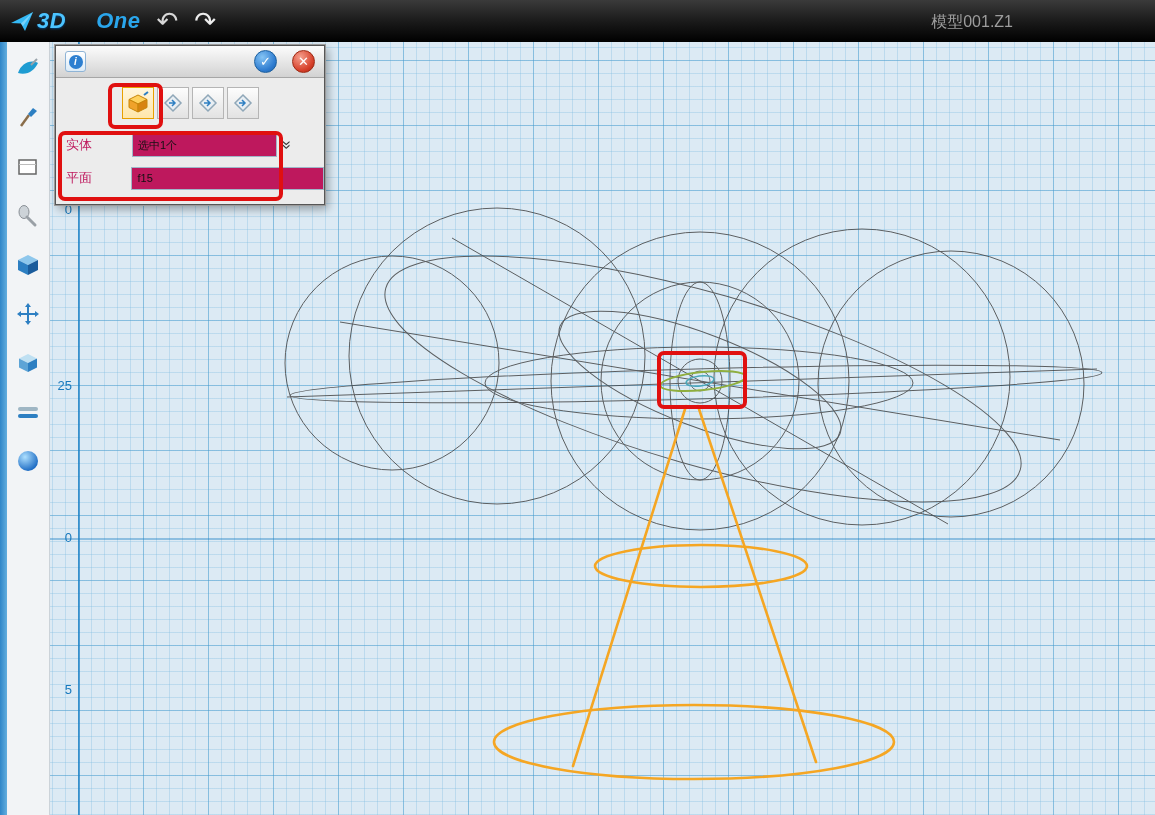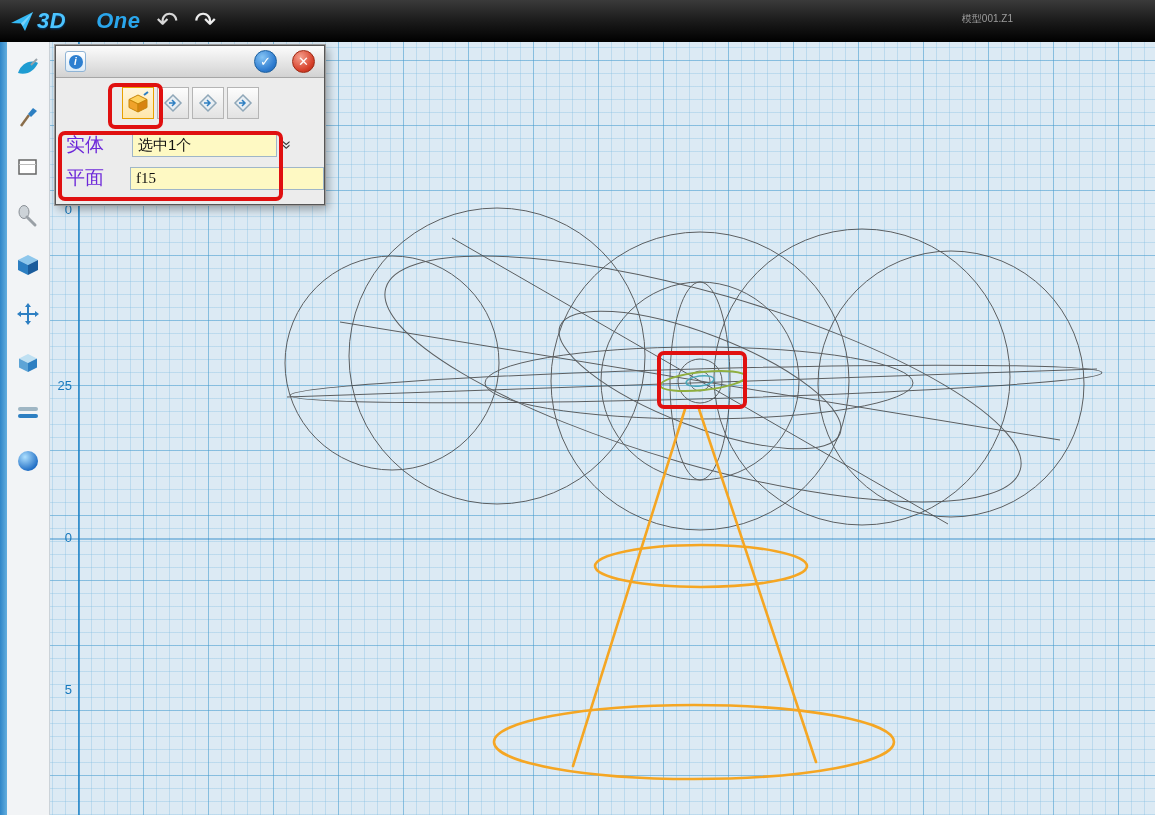--- a/index.html
+++ b/index.html
@@ -20,21 +20,21 @@
   .logo { display:flex; align-items:center; gap:3px; margin-left:10px; }
   .logo-text { font-style:italic; font-weight:bold; font-size:22px; letter-spacing:.5px; }
   .logo-3d  { color:#4cc4ff; text-shadow:0 1px 2px rgba(0,70,130,.9); }
   .logo-one { color:#2aa6ec;margin-left:27px; }
   .nav-btn {
     background:none; border:none; cursor:pointer; padding:0;
     font-size:26px; line-height:1; margin-left:16px; color:#d8d8d8;
     font-family:"DejaVu Sans", sans-serif;
   }
   .nav-btn.redo { color:#eee; }
-  .doc-title { position:absolute; right:142px; top:12px; font-size:10px; color:#9d9d9d; }
+  .doc-title { position:absolute; right:142px; top:12px; font-size:16px; color:#9d9d9d; }
 
   
   .accent-strip {
     position:absolute; left:0; top:42px; width:7px; height:773px;
     background:linear-gradient(90deg,#2f86c8,#63aede); z-index:22;
   }
   .sidebar {
     position:absolute; left:0; top:42px; width:50px; height:773px;
     background:#f2f4f6; border-right:1px solid #ccd3d9; z-index:20;
     display:flex; flex-direction:column; align-items:center;
@@ -104,27 +104,27 @@
     border-color:#9e2a14;
   }
   .dialog-toolbar { display:flex; gap:3px; padding:9px 0 6px 66px; }
   .opt-btn {
     width:32px; height:32px; border:1px solid #b5b5b5; padding:0; cursor:pointer;
     background:linear-gradient(#fdfdfd,#e2e2e2);
     display:flex; align-items:center; justify-content:center;
   }
   .opt-btn.selected { border-color:#e8a000; background:linear-gradient(#fff6dd,#ffe7aa); }
   .field-row { display:flex; align-items:center; height:26px; margin:7px 0 0 10px; }
-  .field-label { width:66px; font-size:19px; color:#6d28d9; }
+  .field-label { width:66px; font-size:13px; color:#be185d; }
   .field-input {
-    height:23px; border:1px solid #9fb6c8; background:#fef9c3;
-    font-size:15px; padding:0 5px; font-family:inherit; color:#111;
+    height:23px; border:1px solid #9fb6c8; background:#be185d;
+    font-size:11px; padding:0 5px; font-family:inherit; color:#111;
   }
   .input-entity { width:145px; }
-  .input-plane  { width:194px;font-family:Liberation Serif, serif; }
+  .input-plane  { width:194px; }
   .expander {
     margin-left:6px; border:none; background:none; cursor:pointer;
     color:#333; font-size:16px; transform:rotate(90deg); padding:0; line-height:1;
   }
 
   
   .anno {
     position:absolute; border:4px solid #e01010; border-radius:7px;
     z-index:50; pointer-events:none;
   }

